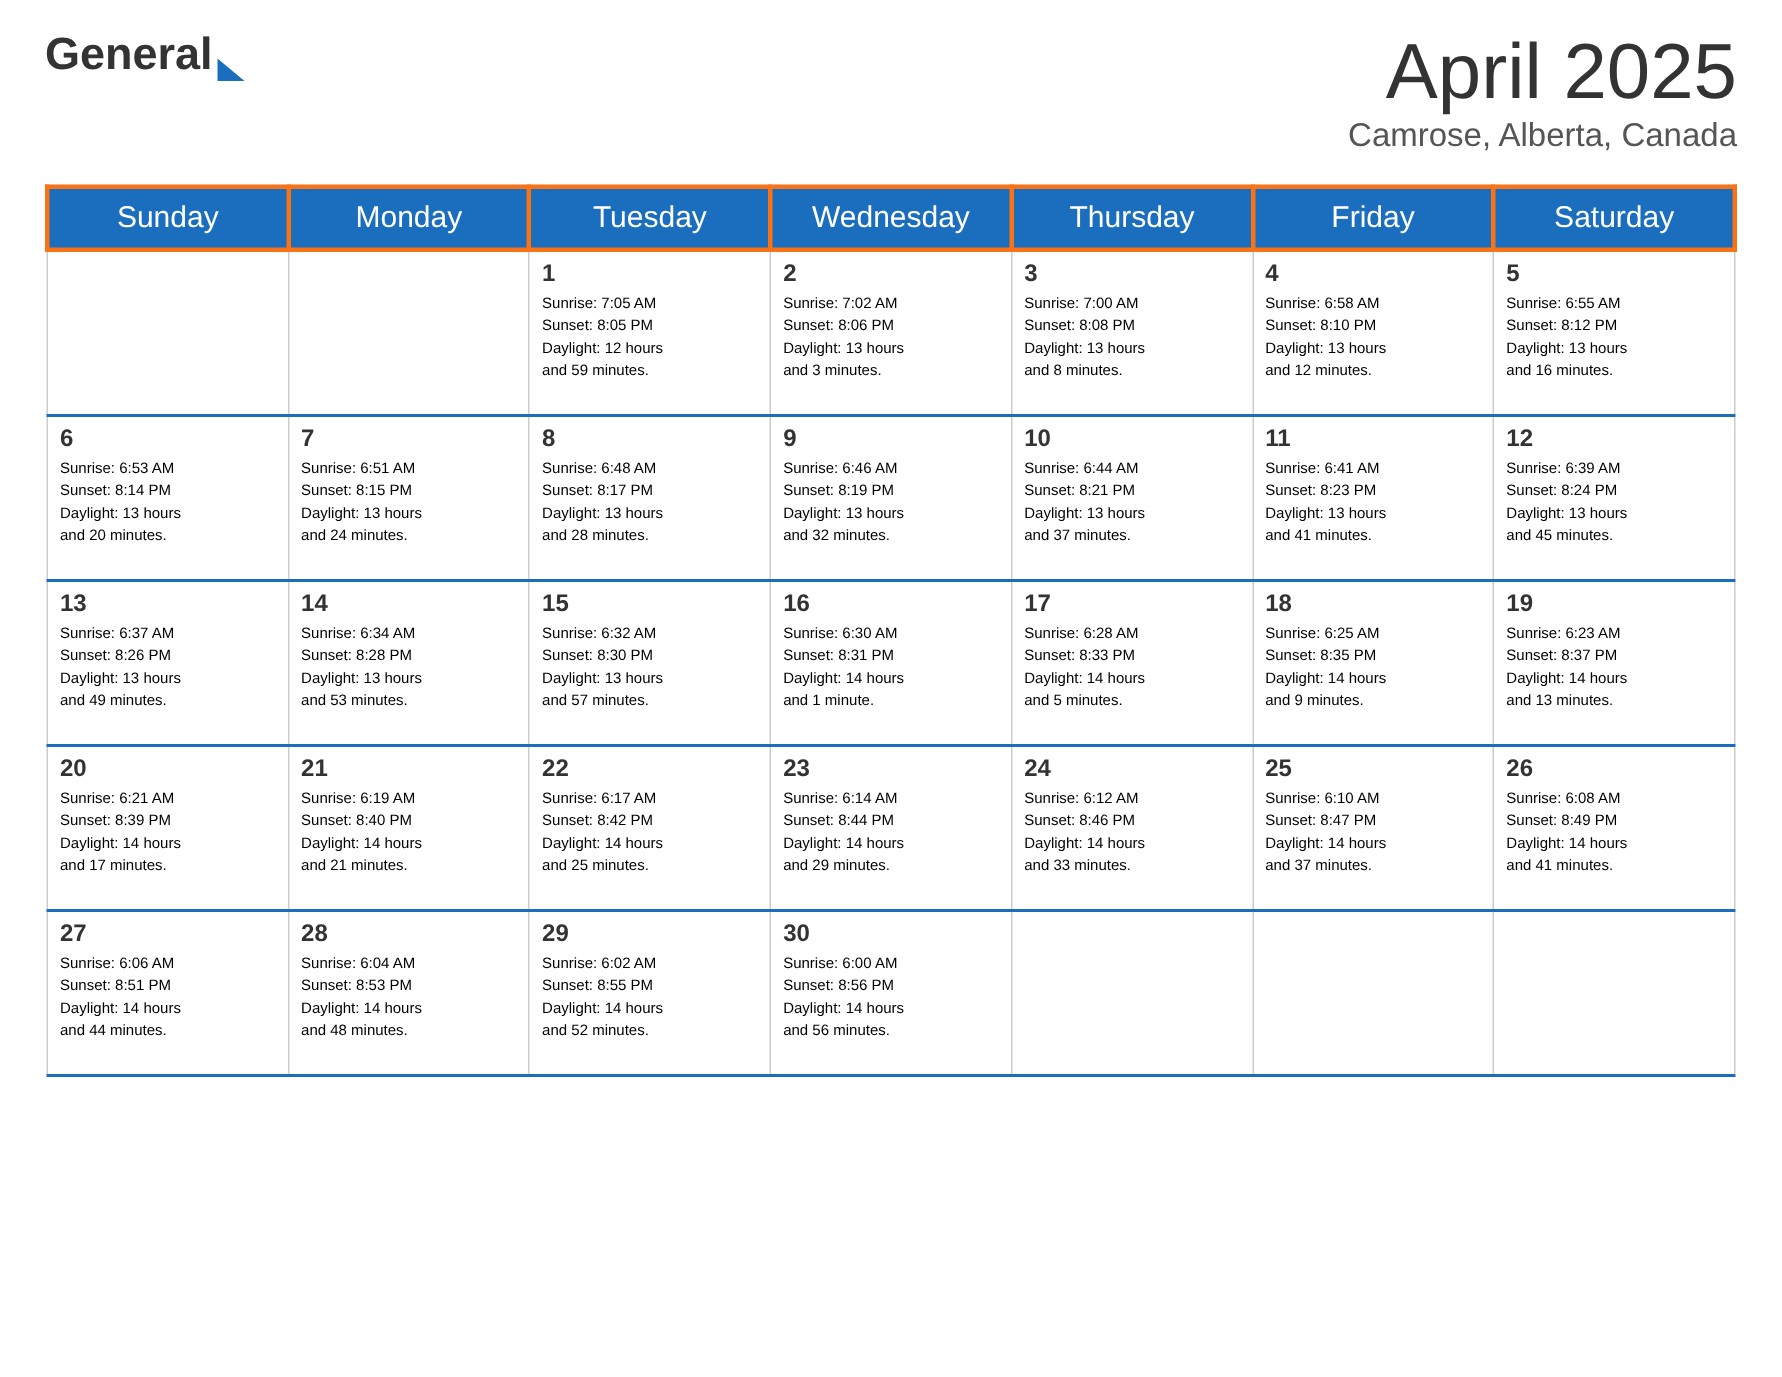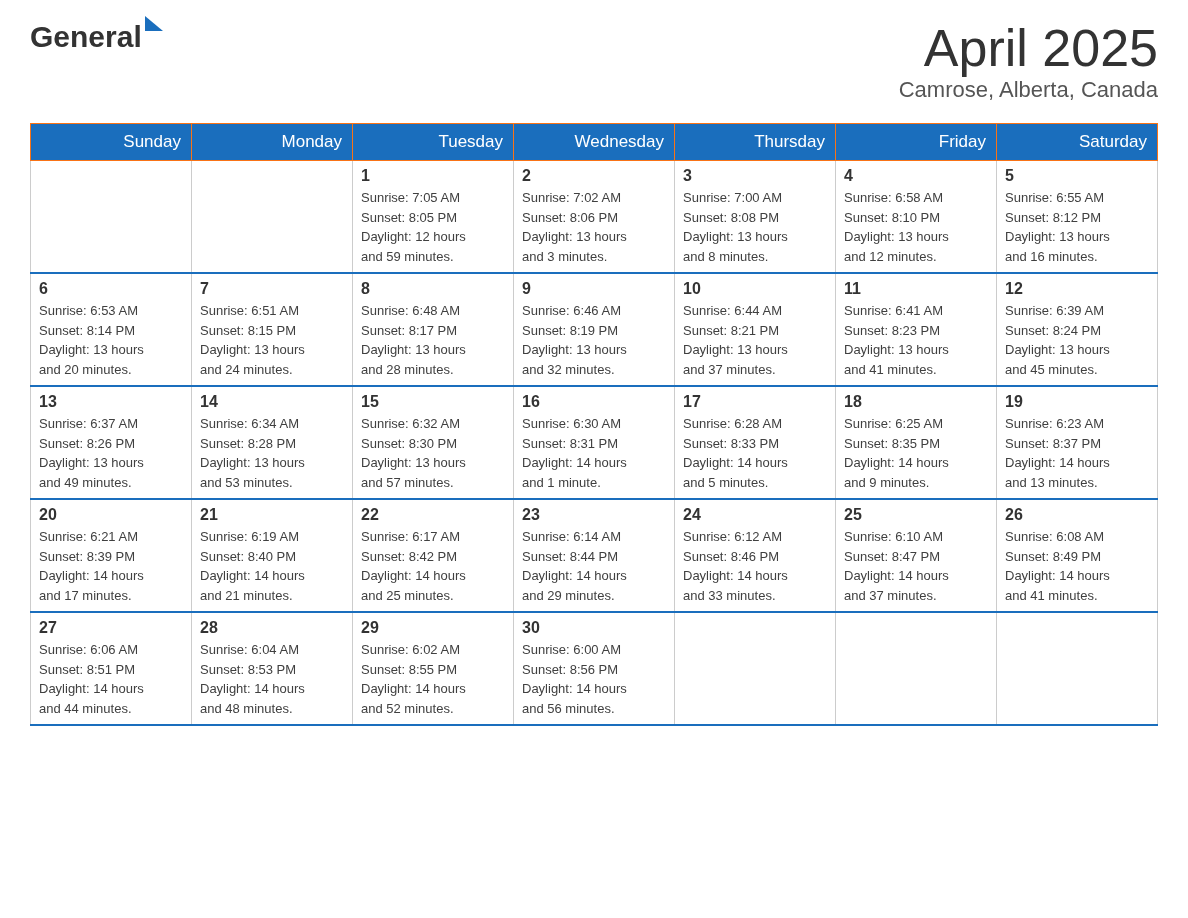--- a/index.html
+++ b/index.html
@@ -32,58 +32,58 @@
     }
     table {
       width: 100%;
       border-collapse: collapse;
       table-layout: fixed;
     }
     thead th {
       background-color: #1a6ebd;
       color: #fff;
       padding: 8px 10px;
-      text-align: right;
-      font-size: 17px;
+      text-align: center;
+      font-size: 20px;
       font-weight: normal;
-      border: 1px solid #f97316;
+      border: 3px solid #f97316;
     }
     tbody td {
       vertical-align: top;
       border: 1px solid #ccc;
       padding: 6px 8px;
       height: 110px;
       font-size: 13px;
       color: #333;
     }
     tbody tr {
       border-bottom: 2px solid #1a6ebd;
     }
     .day-number {
       font-size: 16px;
       font-weight: bold;
       color: #333;
       display: block;
       margin-bottom: 3px;
     }
     .day-info {
-      font-size: 13px;
-      color: #404040;
+      font-size: 10px;
+      color: #000000;
       line-height: 1.5;
     }
     .empty-cell {
       background: #fff;
     }
     .logo-wrapper {
       display: flex;
       flex-direction: column;
     }
     .general-row {
       display: flex;
-      align-items: flex-start;
+      align-items: flex-end;
     }
     .general-text {
       font-size: 30px;
       font-weight: bold;
       color: #333;
     }
     .arrow-icon {
       display: inline-block;
       width: 0;
       height: 0;

